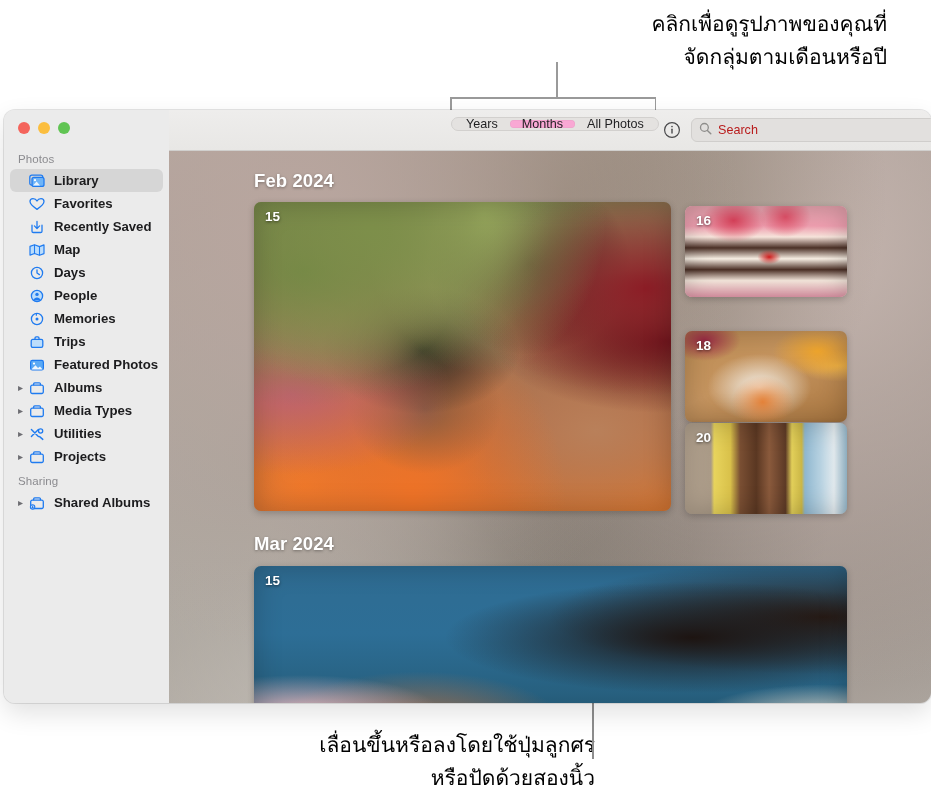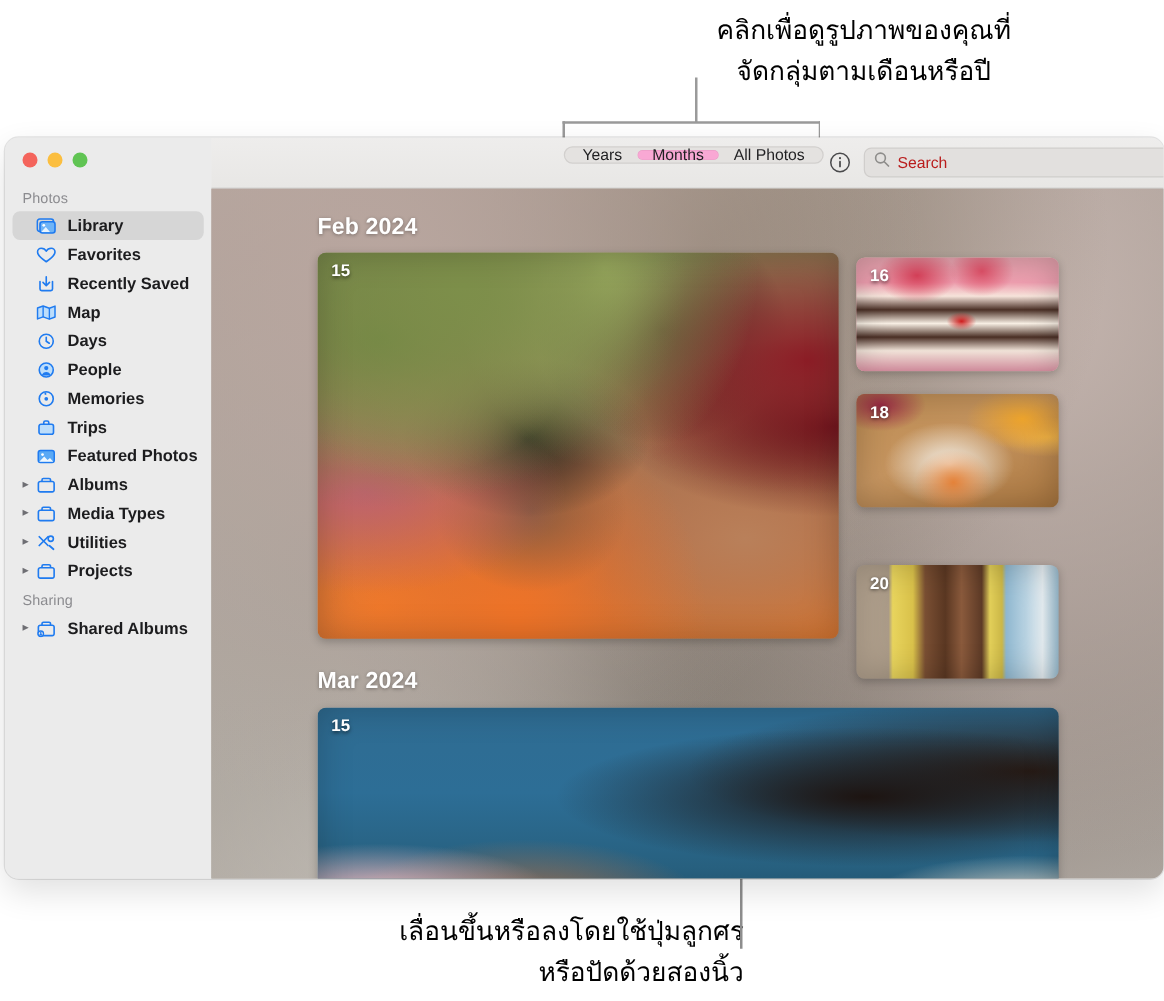--- a/index.html
+++ b/index.html
@@ -13,21 +13,21 @@
 
   
   .callout-text {
     position: absolute;
     color: #000;
     font-size: 21px;
     line-height: 1.55;
     font-family: "DejaVu Sans", "Liberation Sans", sans-serif;
     white-space: pre-line;
   }
-  #callout-top-text { top: 8px; left: 531px; width: 320px; text-align: center; }
+  #callout-top-text { top: 8px; left: 567px; width: 320px; text-align: right; }
   #callout-bottom-text { top: 729px; left: 195px; width: 400px; text-align: right; }
 
   
   .bracket { position: absolute; }
   #bracket-h {
     left: 450px; top: 97px; width: 206px; height: 1.5px;
     background: #9a9a9a;
   }
   #bracket-l { left: 450px; top: 97px; width: 1.5px; height: 14px; background: #9a9a9a; }
   #bracket-r { left: 654.5px; top: 97px; width: 1.5px; height: 14px; background: #9a9a9a; }
@@ -481,27 +481,27 @@
           <div class="vig"></div>
           <div class="daybadge">15</div>
         </div>
 
         <div class="photo-card" style="left:516px; top:55px; width:162px; height:91px;">
           <div class="pimg" id="t16-img"></div>
           <div class="vig"></div>
           <div class="daybadge">16</div>
         </div>
 
-        <div class="photo-card" style="left:516px; top:164px; width:162px; height:91px;">
+        <div class="photo-card" style="left:516px; top:180px; width:162px; height:91px;">
           <div class="pimg" id="t18-img"></div>
           <div class="vig"></div>
           <div class="daybadge">18</div>
         </div>
 
-        <div class="photo-card" style="left:516px; top:272px; width:162px; height:91px;margin-top:29px;">
+        <div class="photo-card" style="left:516px; top:272px; width:162px; height:91px;">
           <div class="pimg" id="t20-img"></div>
           <div class="vig"></div>
           <div class="daybadge">20</div>
         </div>
 
         <div class="month-title" style="left:85px; top:382px;">Mar 2024</div>
 
         <div class="photo-card" style="left:85px; top:415px; width:593px; height:170px;">
           <div class="pimg" id="mar-img"></div>
           <div class="vig"></div>

